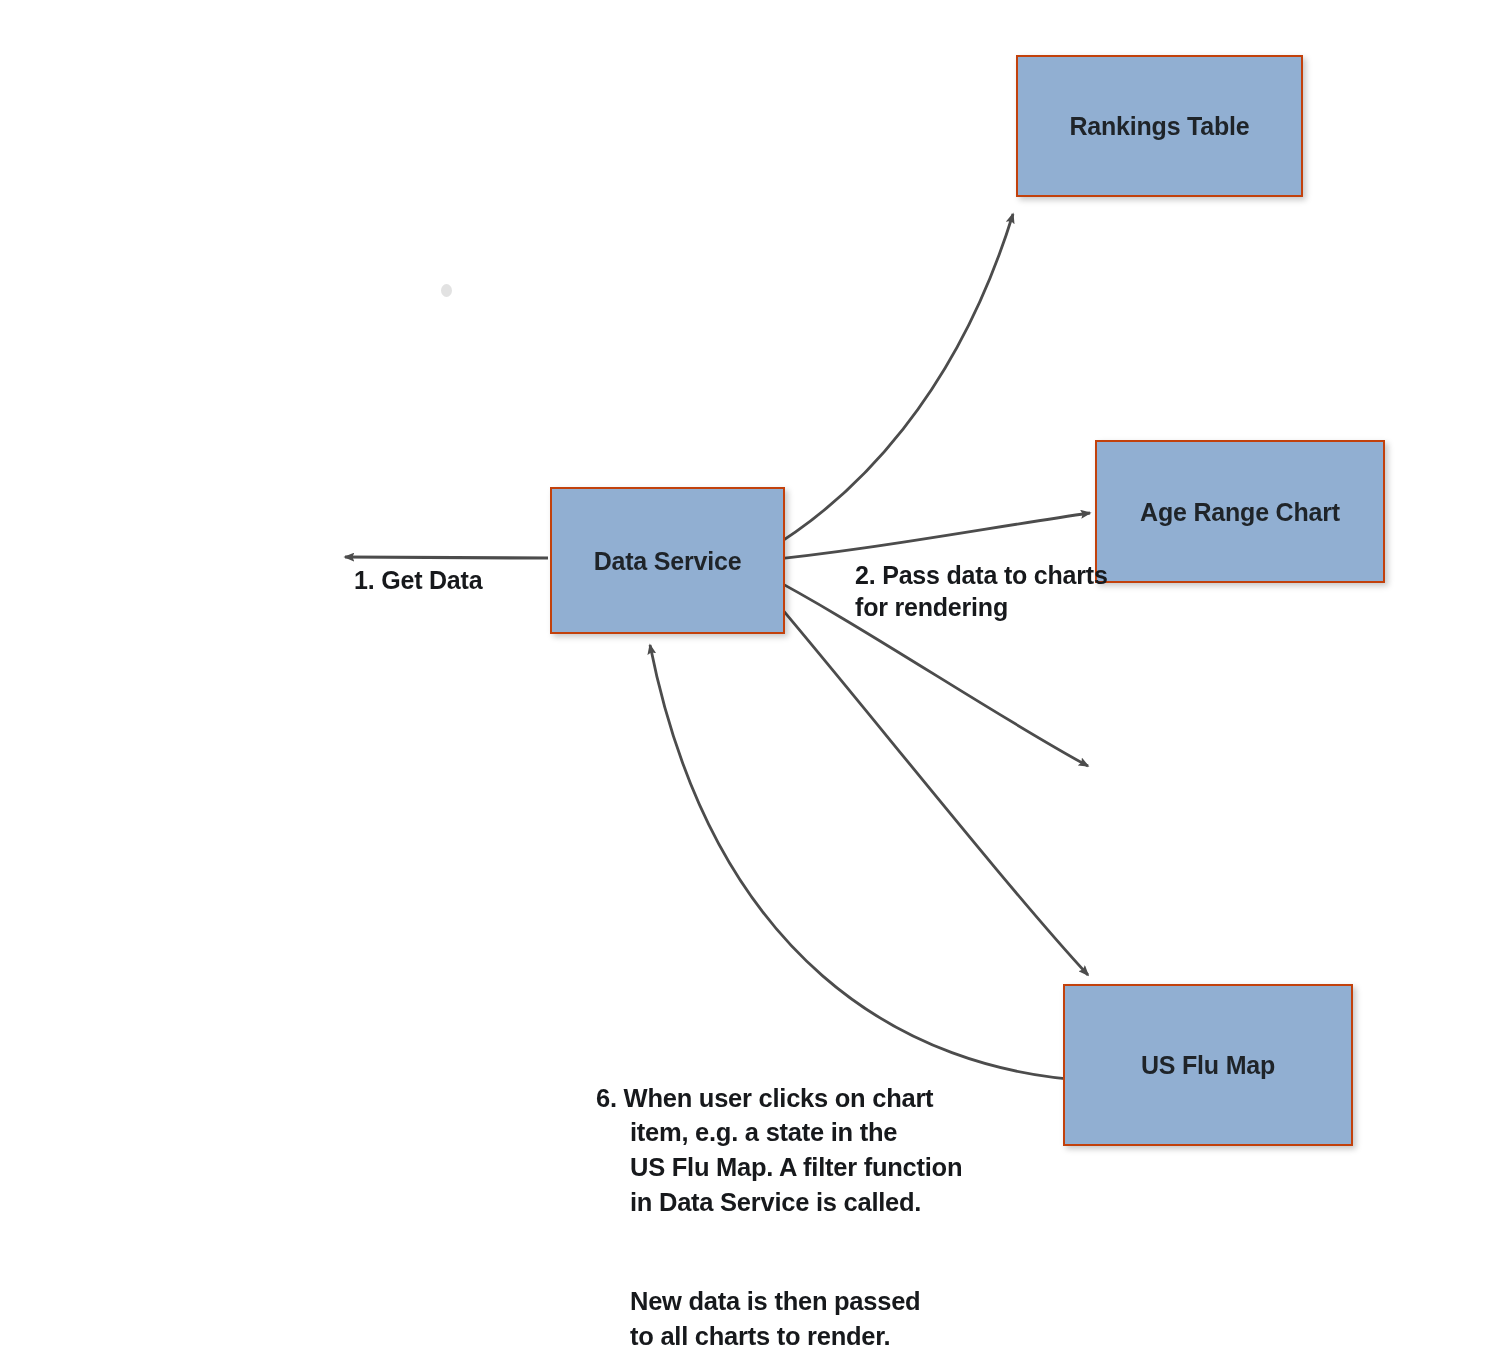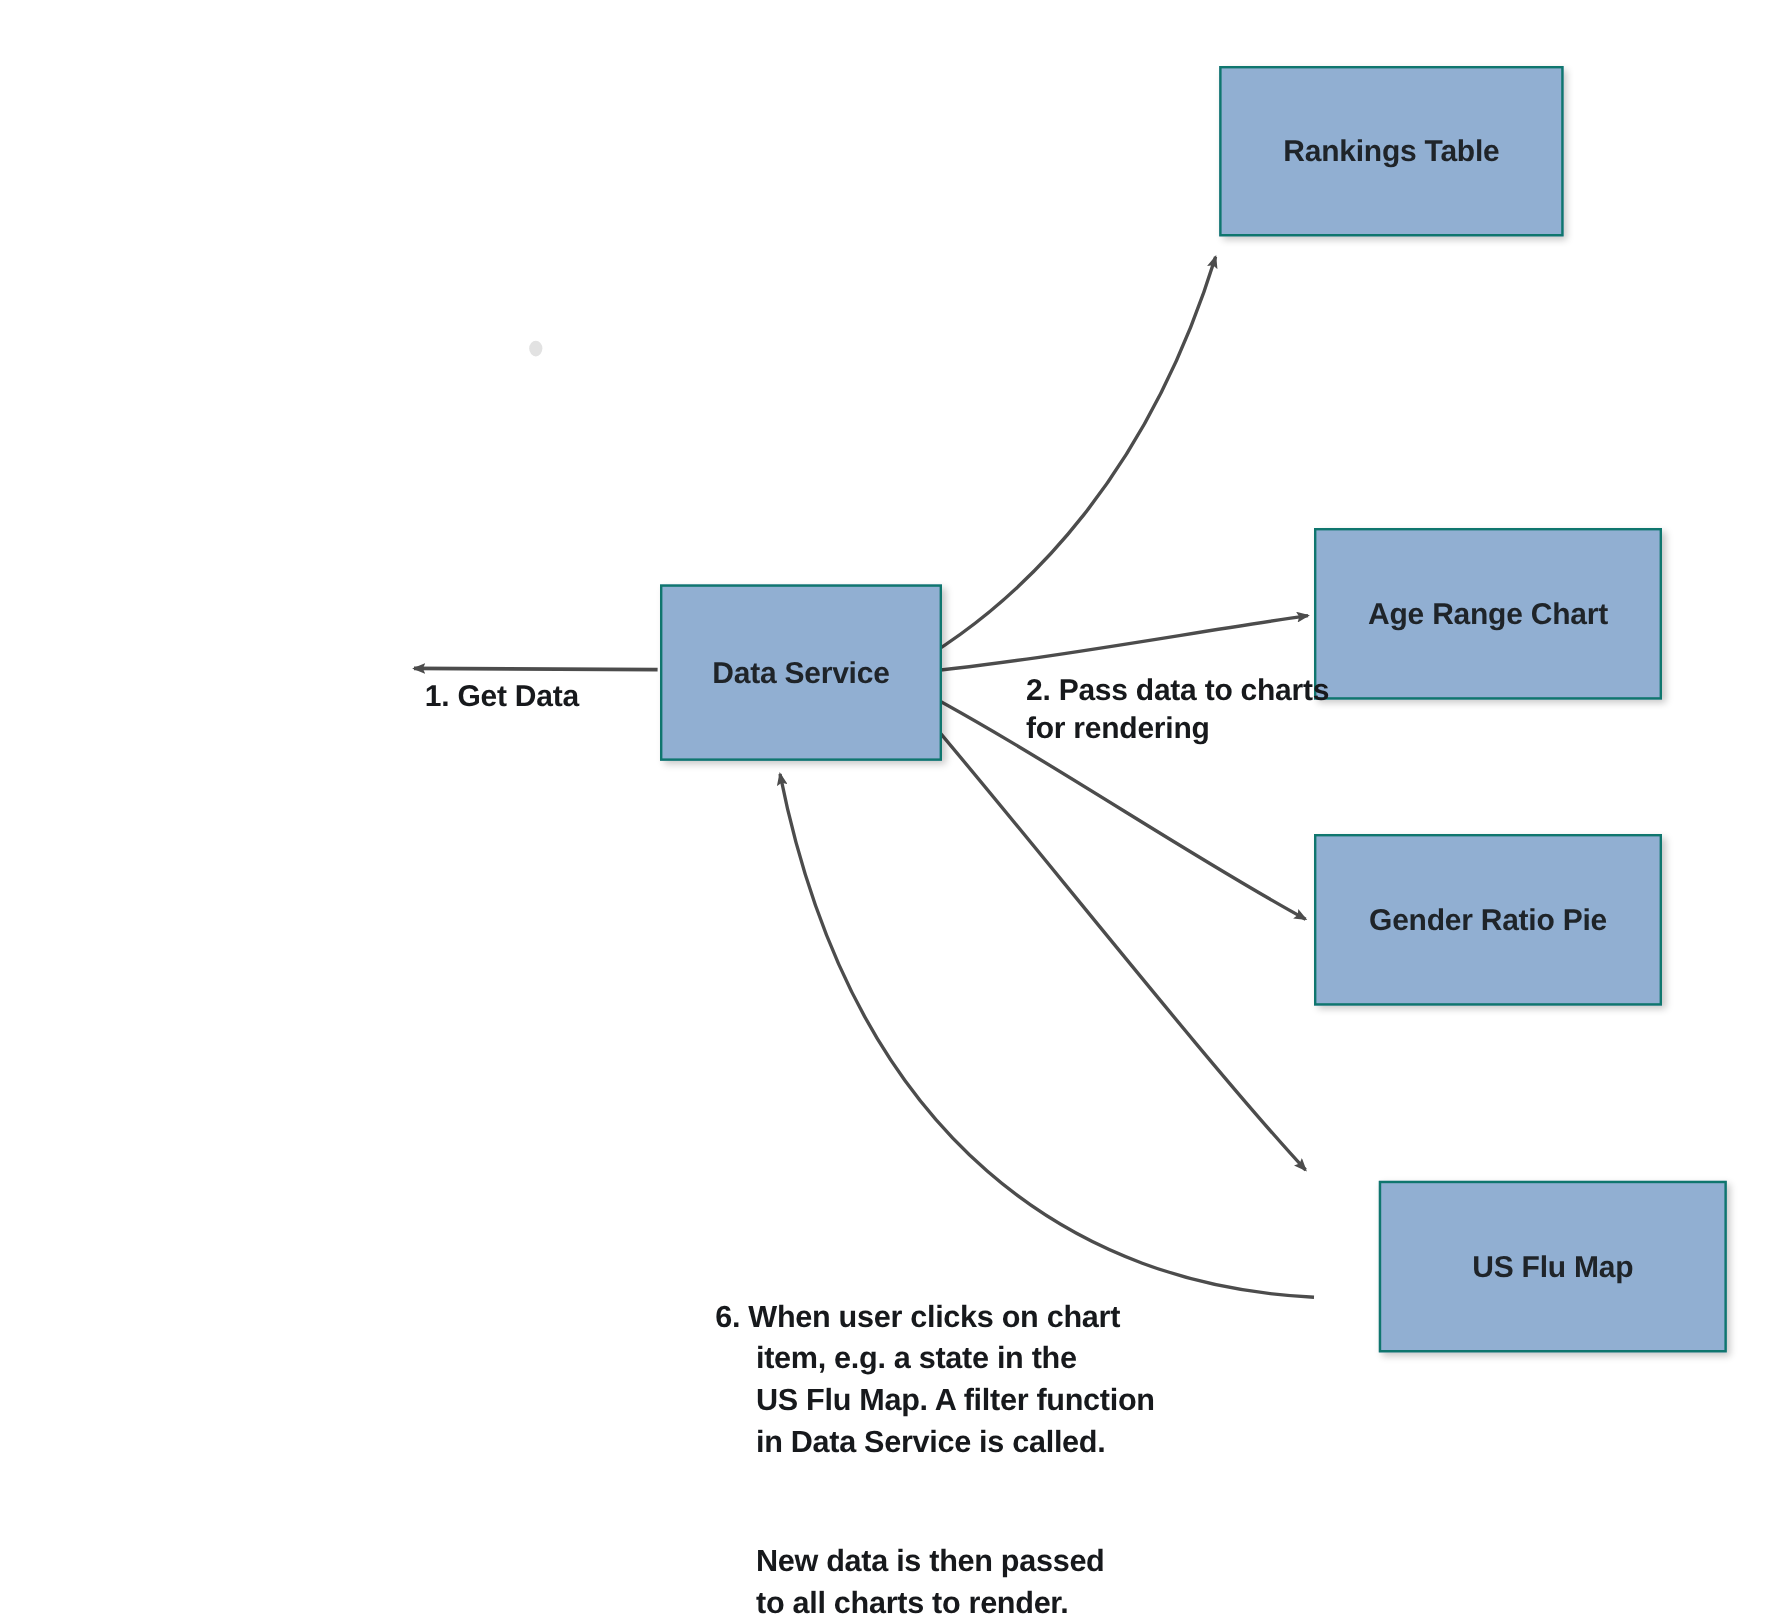--- a/index.html
+++ b/index.html
@@ -27,21 +27,21 @@
     left: 0;
     top: 0;
     width: 1486px;
     height: 1346px;
     pointer-events: none;
   }
   .node {
     position: absolute;
     box-sizing: border-box;
     background: #91afd2;
-    border: 2px solid #0f766e;
+    border: 2px solid #c2410c;
     box-shadow: 3px 3px 6px rgba(0,0,0,0.22);
     display: flex;
     align-items: center;
     justify-content: center;
     text-align: center;
     color: #1f2429;
     font-weight: bold;
     font-size: 25px;
     line-height: 1.28;
     letter-spacing: -0.2px;
@@ -122,25 +122,22 @@
   </div>
 
   <div class="node" style="left:1016px; top:55px; width:287px; height:142px;">
     <span class="node-label">Rankings Table</span>
   </div>
 
   <div class="node" style="left:1095px; top:440px; width:290px; height:143px;text-align:center;">
     <span class="node-label">Age Range Chart</span>
   </div>
 
-  <div class="node" style="left:1095px; top:695px; width:290px; height:143px;">
-    <span class="node-label">Gender Ratio Pie</span>
-  </div>
 
-  <div class="node" style="left:1149px; top:984px; width:290px; height:143px;">
+  <div class="node" style="left:1063px; top:984px; width:290px; height:162px;">
     <span class="node-label">US Flu Map</span>
   </div>
 
   <div class="edge-label" style="left:354px; top:565px;">1. Get Data</div>
 
   <div class="edge-label" style="left:812px; top:560px;margin-left:43px;">2. Pass data to charts
     for rendering</div>
 
   <div class="note" style="left:596px; top:1046px;">
     <span class="note-hang">6. When user clicks on chart

